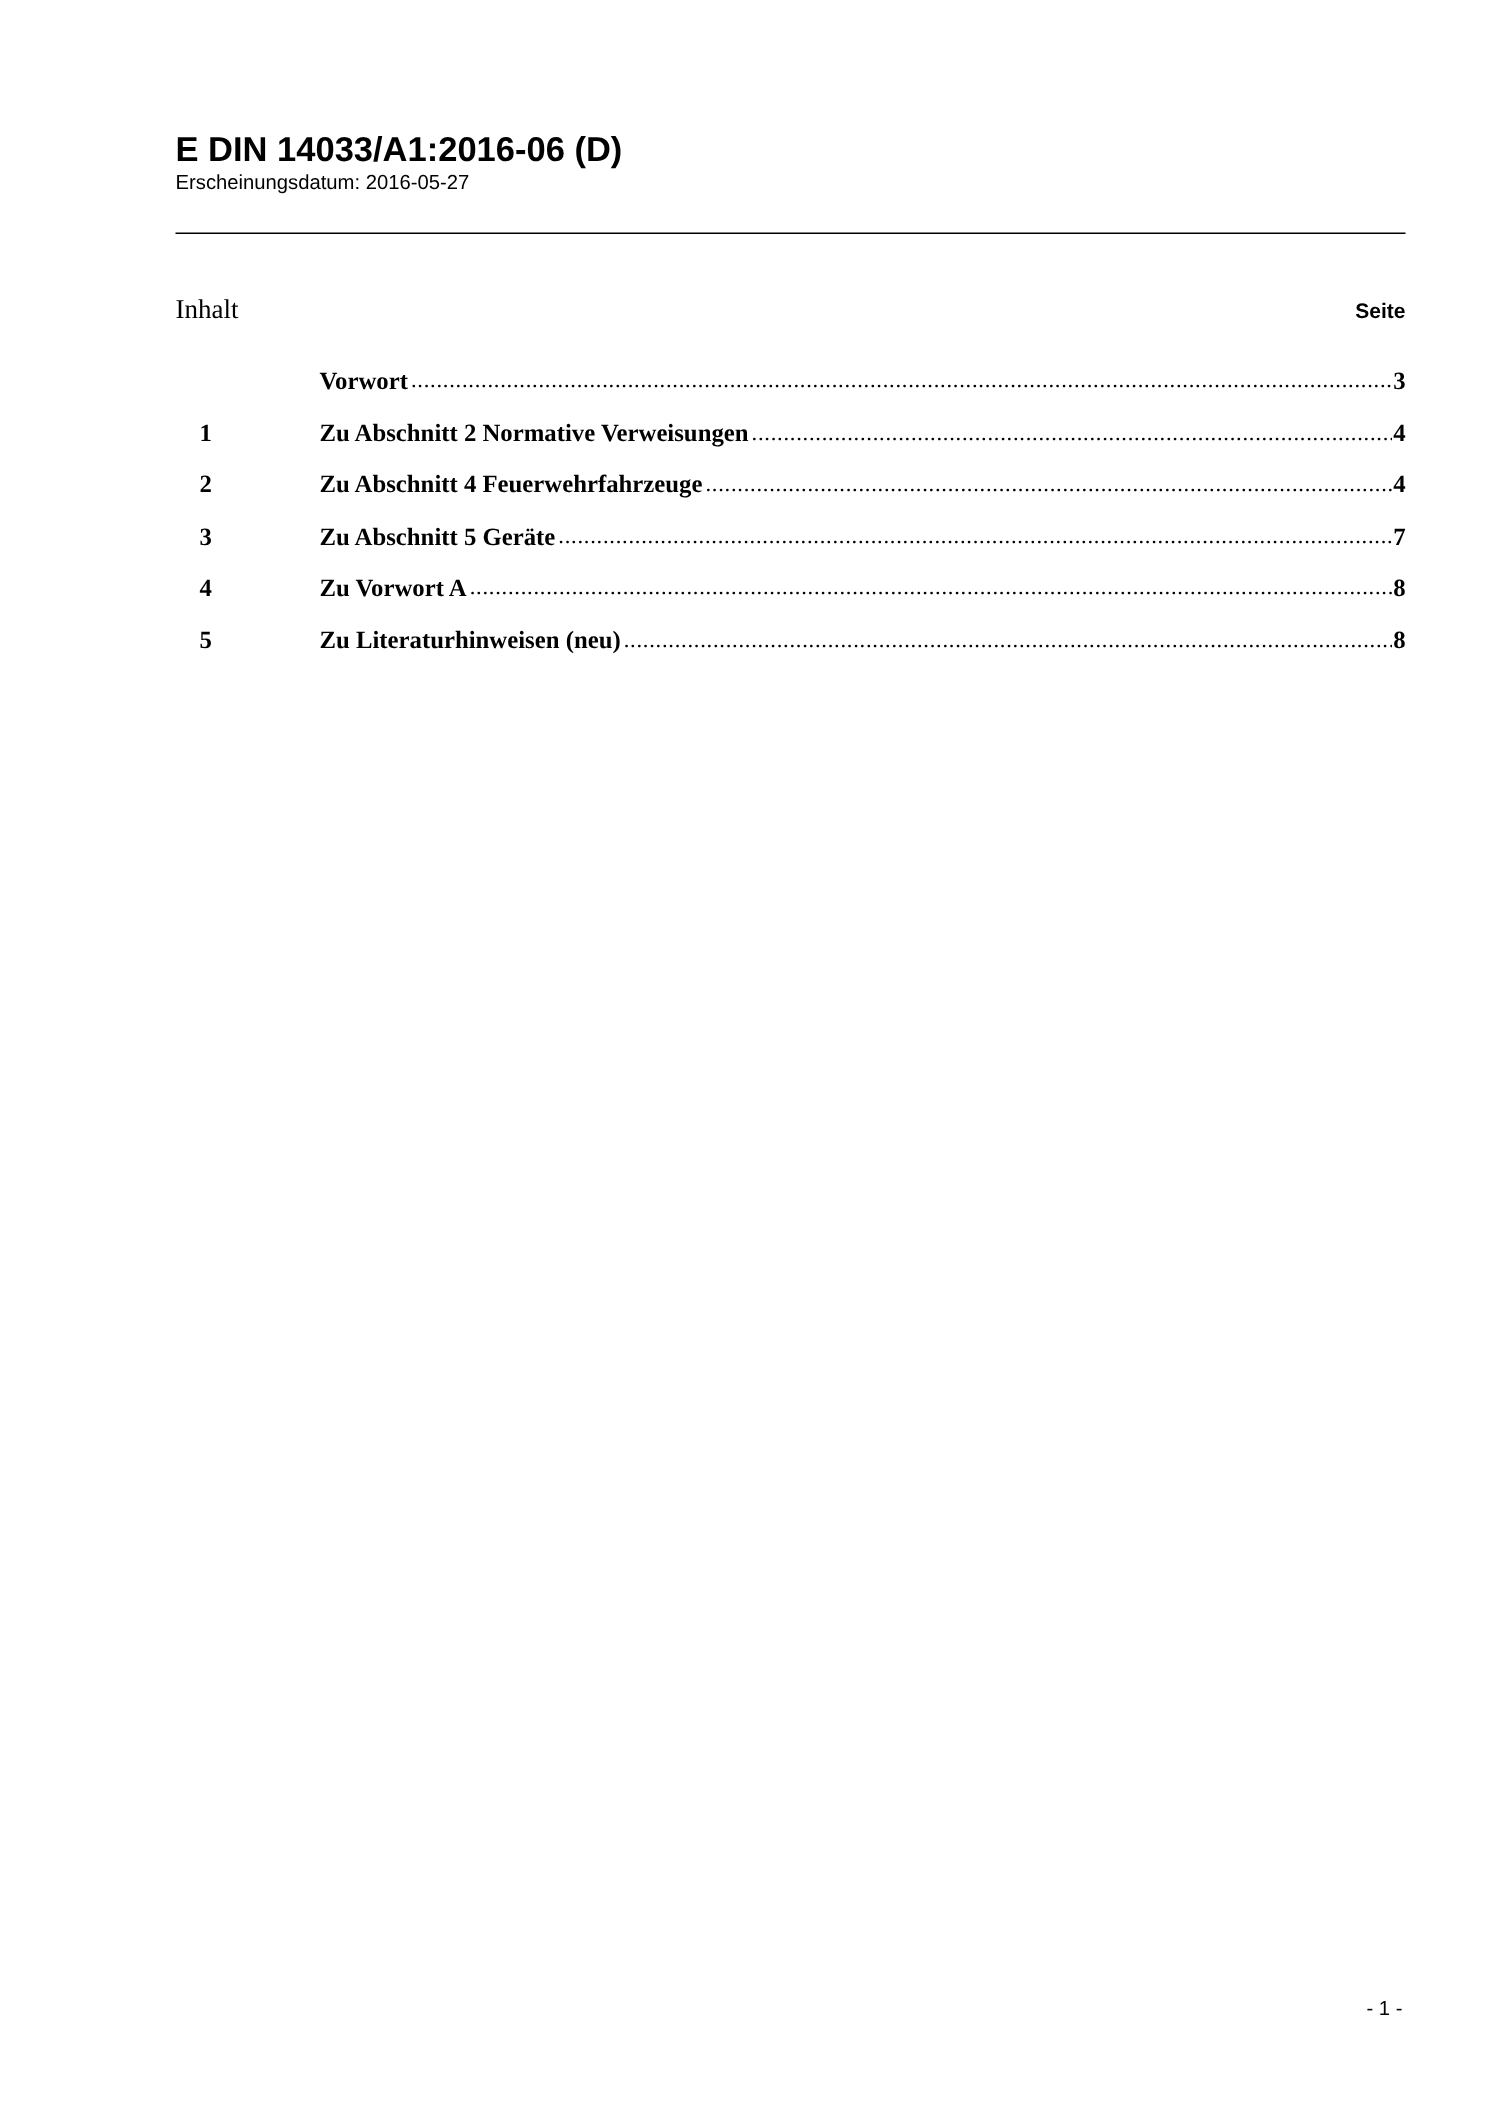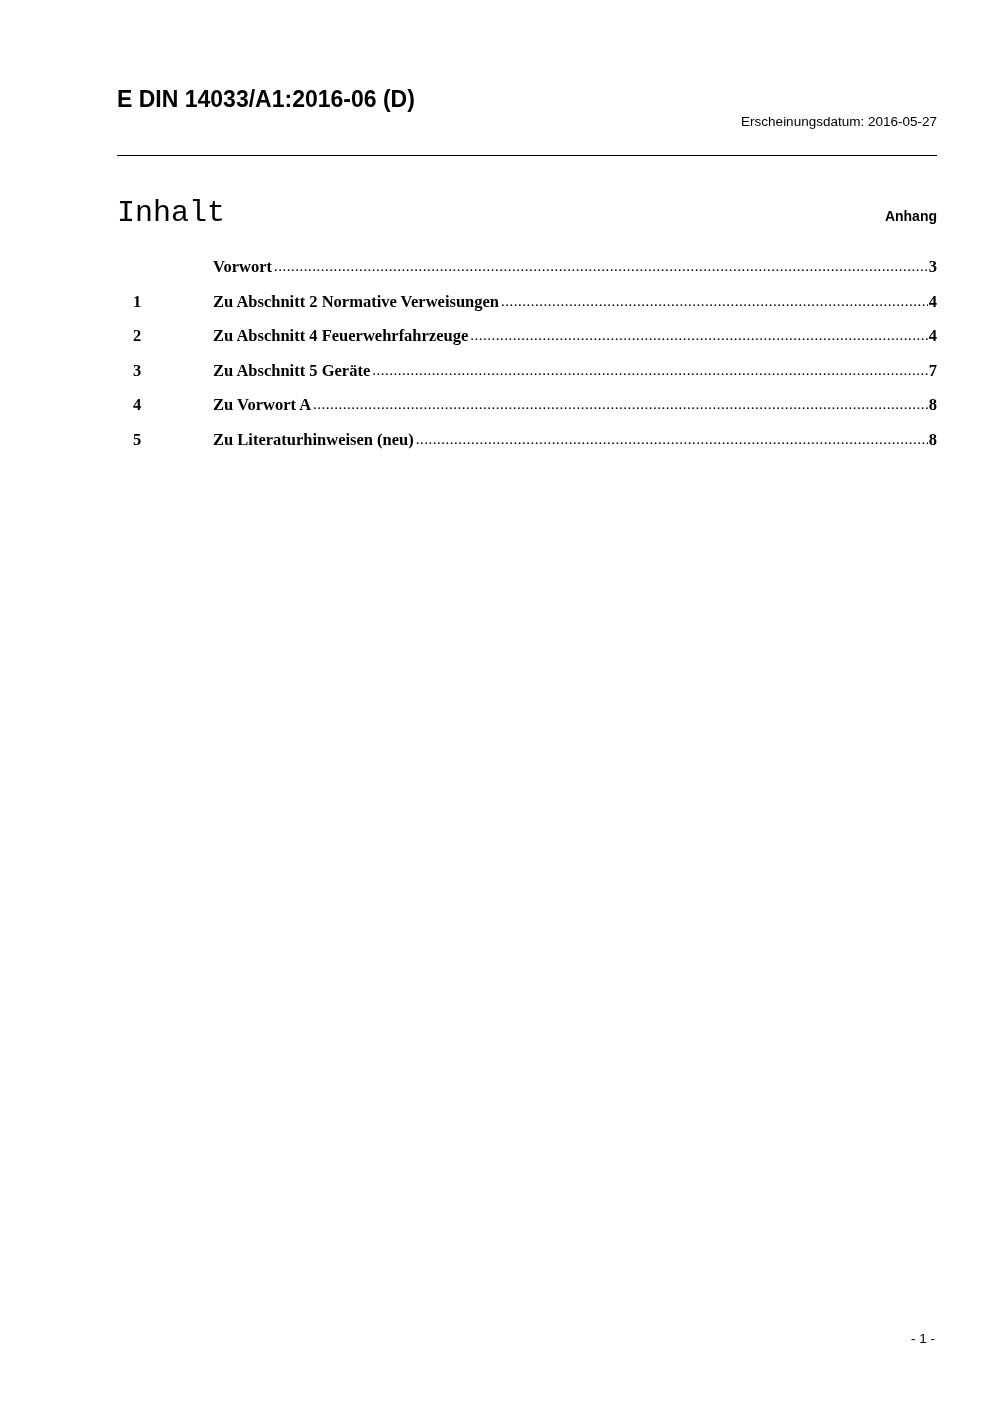--- a/index.html
+++ b/index.html
@@ -36,43 +36,42 @@
     font-size: 23px;
     letter-spacing: 0px;
     line-height: 1.15;
     margin: 0 0 2px 0;
   }
   .doc-date {
     font-family: "Liberation Sans", sans-serif;
     font-size: 13.5px;
     margin: 0 0 26px 0;
     letter-spacing: 0px;
-    text-align: right;
   }
   .doc-subtitle {
     font-family: "Liberation Sans", sans-serif;
     font-weight: bold;
     font-size: 15.5px;
     margin: 0 0 7px 0;
   }
   .rule {
     border: 0;
     border-top: 1px solid #000000;
     margin: 0;
     width: 820px;
   }
   .toc-header {
     margin-top: 40px;
     display: flex;
     align-items: baseline;
     justify-content: space-between;
   }
   .toc-title {
-    font-family: Liberation Mono, monospace;
-    font-size: 30px;
+    font-family: Liberation Serif, serif;
+    font-size: 18px;
     font-weight: normal;
   }
   .toc-seite {
     font-family: "Liberation Sans", sans-serif;
     font-size: 14px;
     font-weight: bold;
   }
   .toc-list {
     margin-top: 27px;
     margin-left: 16px;
@@ -124,21 +123,21 @@
 
   <div class="content">
 
     <h1 class="doc-title">E DIN 14033/A1:2016-06 (D)</h1>
     <div class="doc-date">Erscheinungsdatum: 2016-05-27</div>
 
     <hr class="rule">
 
     <div class="toc-header">
       <span class="toc-title">Inhalt</span>
-      <span class="toc-seite">Anhang</span>
+      <span class="toc-seite">Seite</span>
     </div>
 
     <div class="toc-list">
 
       <div class="toc-row">
         <span class="toc-num"></span>
         <span class="toc-label">Vorwort</span>
         <span class="toc-dots">...........................................................................................................................................................................................................................................</span>
         <span class="toc-page">3</span>
       </div>

